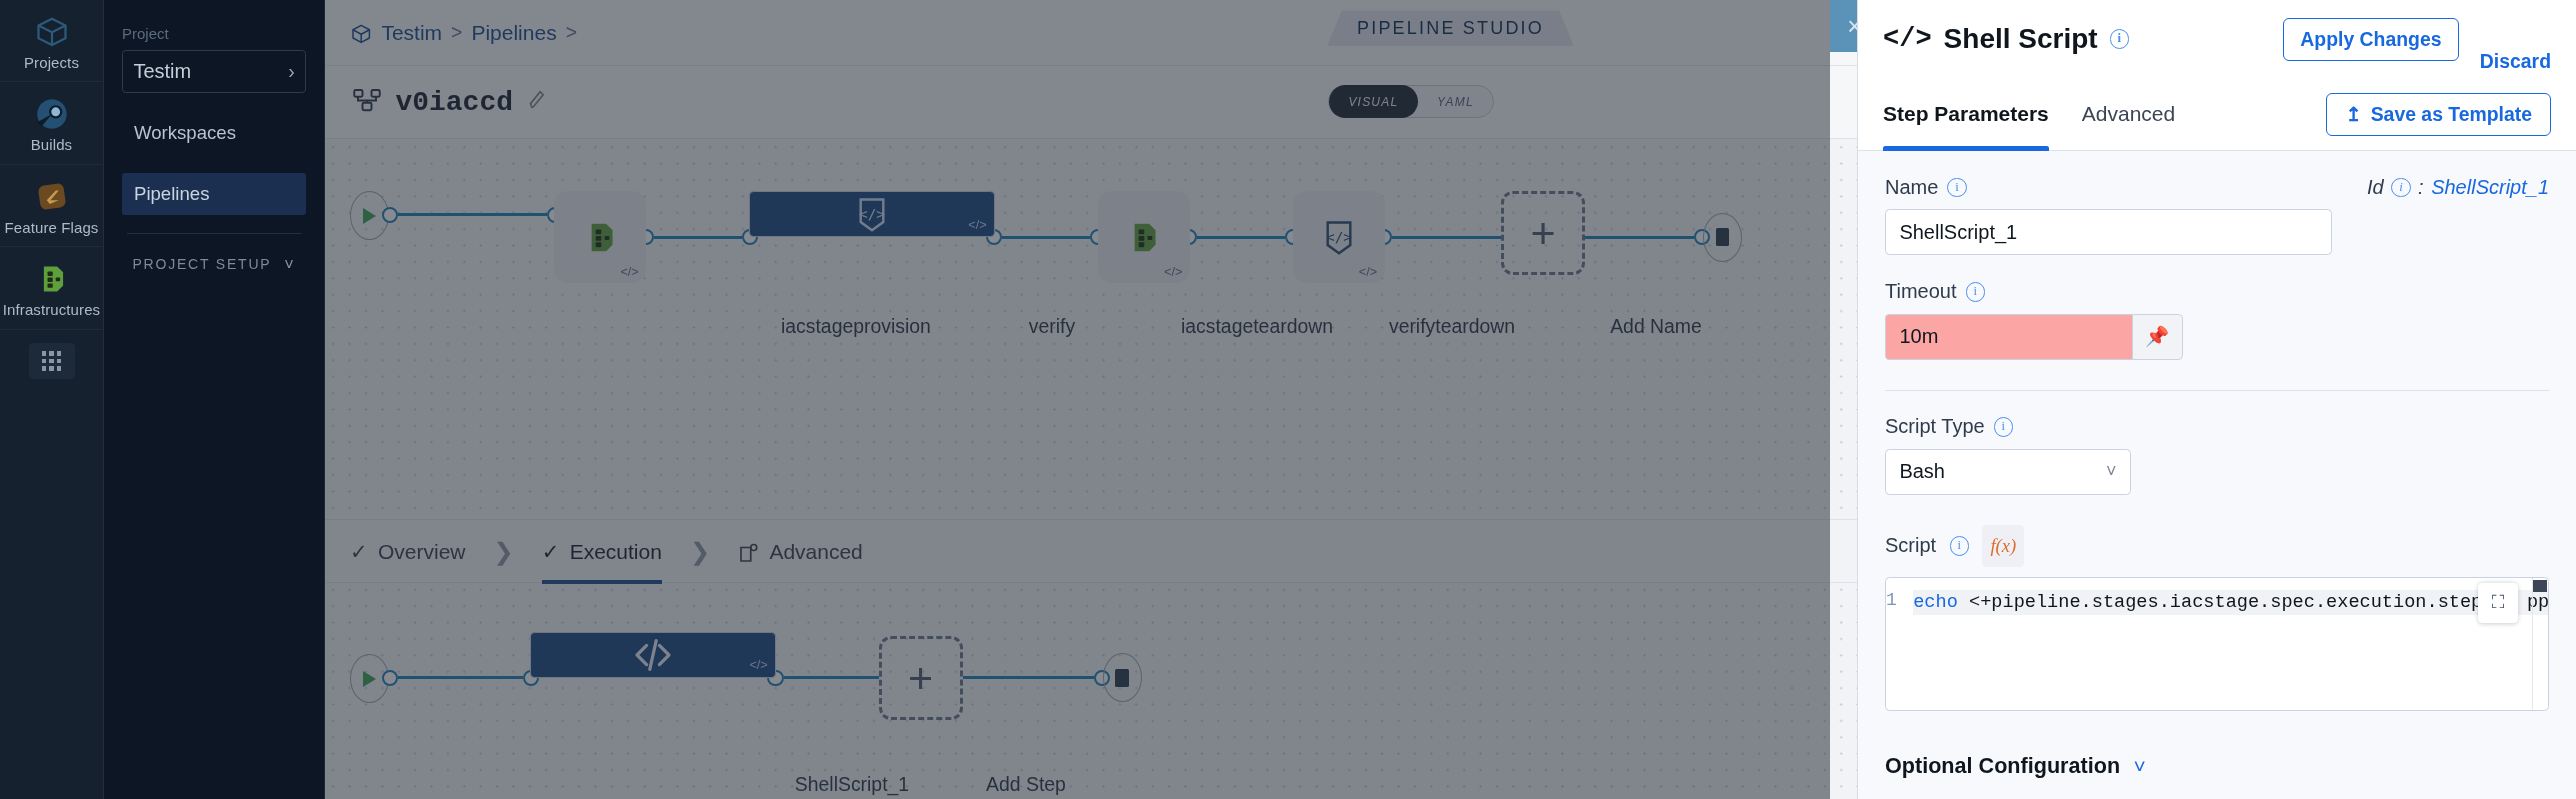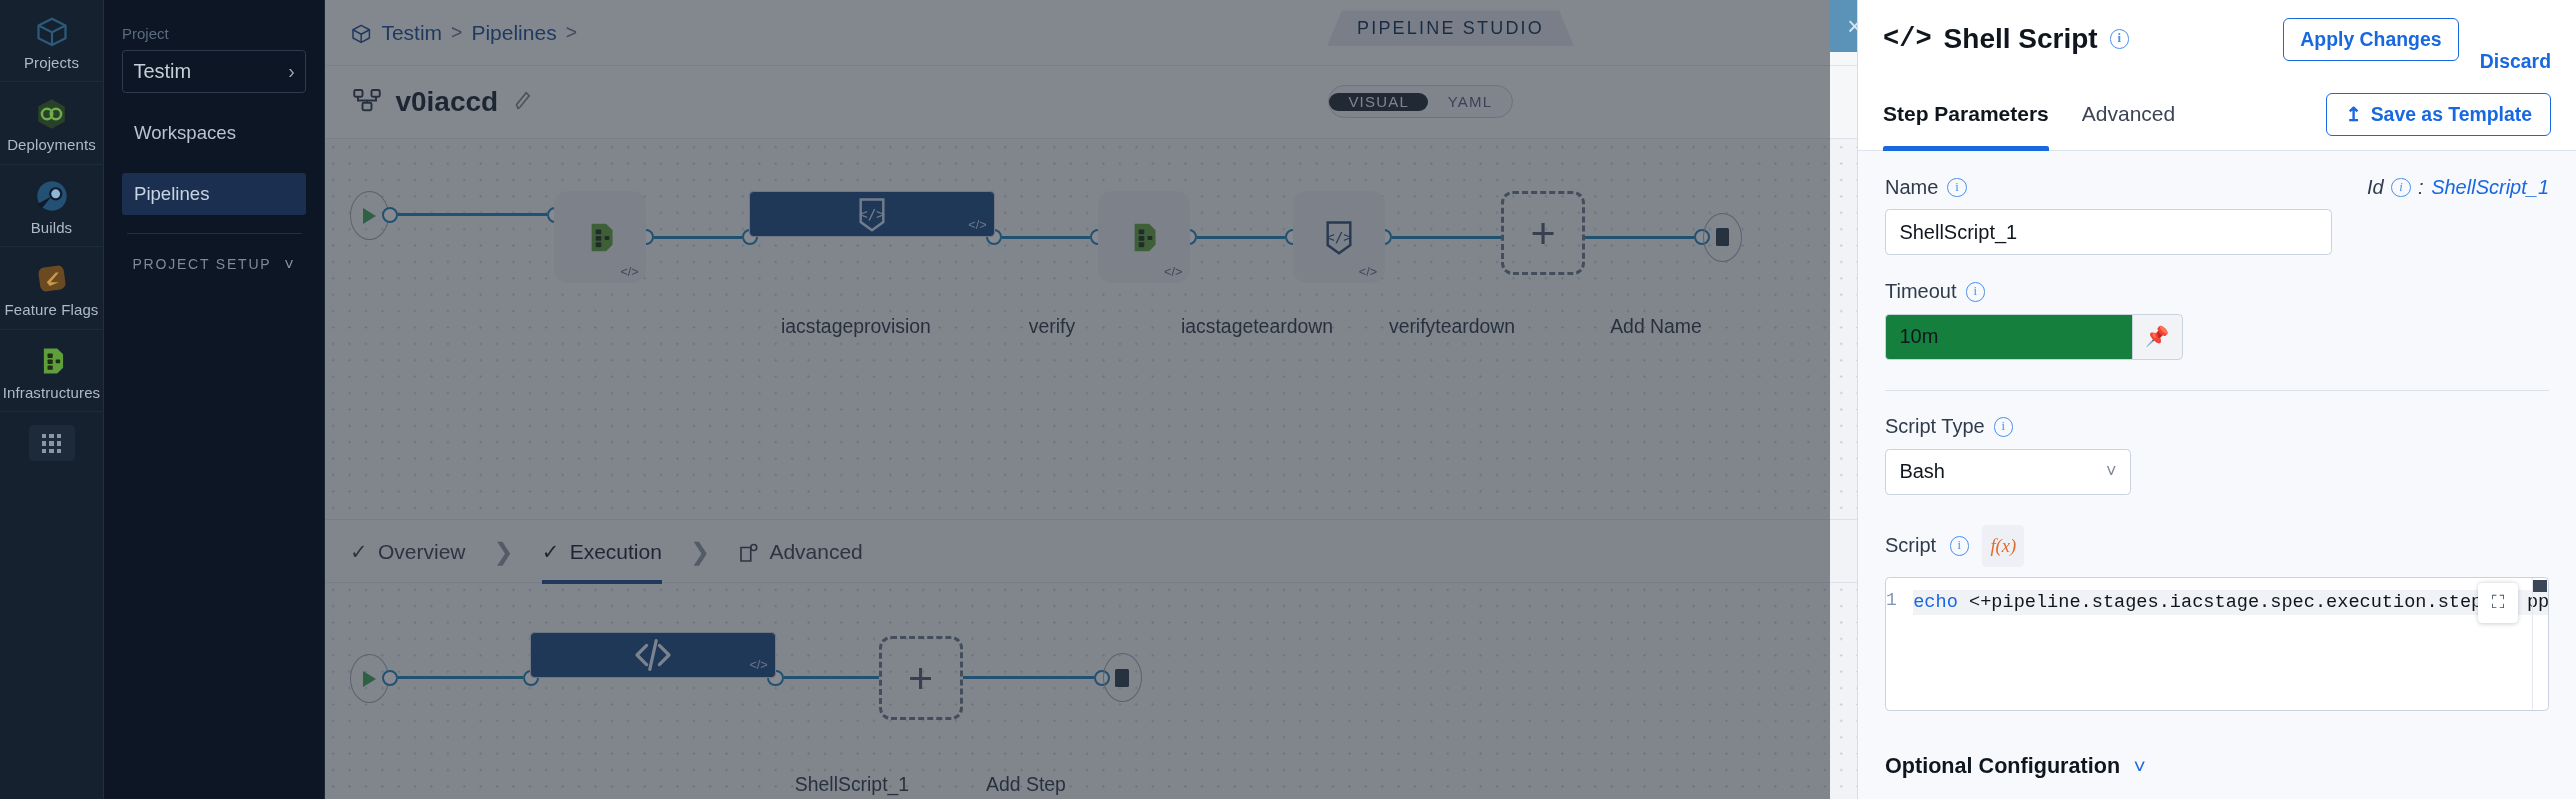--- a/index.html
+++ b/index.html
@@ -73,30 +73,30 @@
   .crumbs .sep { color: #5f7390; font-size: 19.4px; }
   .studio-badge {
     position: absolute; left: 50%; transform: translateX(-50%); top: 10.4px;
     background: #dfe3ea; color: #0e2a55; font-size: 18px; letter-spacing: 2.2px;
     padding: 7.5px 30px; clip-path: polygon(6% 0, 94% 0, 100% 100%, 0 100%);
   }
   .pipebar {
     height: 73px; background: #f6f7f9; border-bottom: 0.7px solid #dfe3e8;
     display: flex; align-items: center; padding: 0 27px; position: relative;
   }
-  .pipe-title { display: flex; align-items: center; gap: 13.4px; }
+  .pipe-title { display: flex; align-items: center; gap: 13.4px; font-family: Liberation Mono, monospace; }
   .pipe-name { font-size: 28px; font-weight: bold; color: #14202e; }
   .vy-toggle {
     position: absolute; left: 1003px; top: 19.4px;
     display: flex; align-items: center; border: 0.7px solid #c2c9d2;
     border-radius: 21px; height: 33px; background: #f0f2f5;
   }
   .vy-opt {
-    font-size: 15px; letter-spacing: 1.2px; padding: 0 19.4px; height: 18px;
-    display: flex; align-items: center; color: #51607a; border-radius: 21px;
+    font-size: 12px; letter-spacing: 1.2px; padding: 0 19.4px; height: 33px;
+    display: flex; align-items: center; color: #51607a; border-radius: 21px; font-style: italic;
   }
   .vy-opt.on { background: #1d2633; color: #e9edf2; }
 
   .canvas {
     position: relative; height: 661px;
     background-color: #f1f3f6;
     background-image: radial-gradient(#c9cfd8 1.1px, transparent 1.2px);
     background-size: 16.4px 16.4px;
   }
   .row { position: absolute; left: 0; width: 100%; }
@@ -224,21 +224,21 @@
   }
   .id-val { color: #1868e0; }
   .inp {
     width: 447px; height: 46px; border: 0.7px solid #c9d2de; border-radius: 4.5px;
     background: #fff; display: flex; align-items: center; padding: 0 13.4px;
     font-size: 20px; color: #10161d;
   }
   .timeout-wrap { display: flex; align-items: stretch; width: 298px; margin-bottom: 0; }
   .timeout-inp {
     flex: 1; height: 46px; border: 0.7px solid #c9d2de; border-right: none;
-    border-radius: 4.5px 0 0 4.5px; background: #15803d;
+    border-radius: 4.5px 0 0 4.5px; background: #fca5a5;
     display: flex; align-items: center; padding: 0 13.4px; font-size: 20px; color: #10161d;
   }
   .pin-btn {
     width: 51px; height: 46px; border: 0.7px solid #c9d2de; border-radius: 0 4.5px 4.5px 0;
     background: #f1f3f7; display: flex; align-items: center; justify-content: center;
     color: #1868e0; font-size: 19.4px;
   }
   .hr { height: 0.7px; background: #dce2ea; margin: 30px 0 25px; }
   .sel {
     width: 246px; height: 46px; border: 0.7px solid #c9d2de; border-radius: 4.5px;
@@ -297,32 +297,20 @@
           <g fill="none" stroke="#2c5a79" stroke-width="3" stroke-linejoin="round">
             <path d="M24 5 L42 14 L24 23 L6 14 Z"></path>
             <path d="M6 14 V31 L24 40 V23"></path>
             <path d="M42 14 V31 L24 40"></path>
           </g>
         </svg>
       </div>
       <div class="rail-lbl">Projects</div>
     </div>
 
-    <div class="rail-item">
-      <div class="rail-ico">
-        <svg width="37" height="34" viewBox="0 0 50 46">
-          <path d="M25 3 L43 13 V33 L25 43 L7 33 V13 Z" fill="#2a4028"></path>
-          <g fill="none" stroke="#6fae4e" stroke-width="3.4">
-            <circle cx="19" cy="23" r="7"></circle>
-              <circle cx="31" cy="23" r="7"></circle>
-          </g>
-        </svg>
-      </div>
-      <div class="rail-lbl">Deployments</div>
-    </div>
 
     <div class="rail-item">
       <div class="rail-ico">
         <svg width="36" height="34" viewBox="0 0 48 46">
           <path d="M24 3 A20 20 0 1 1 23.9 3 Z" fill="#245173"></path>
           <circle cx="29" cy="20" r="9" fill="#0f1b2a"></circle>
           <path d="M24 23 L10 40 L4 34 Z" fill="#0f1b2a"></path>
           <circle cx="29" cy="20" r="6" fill="#8fb6d6"></circle>
         </svg>
       </div>

